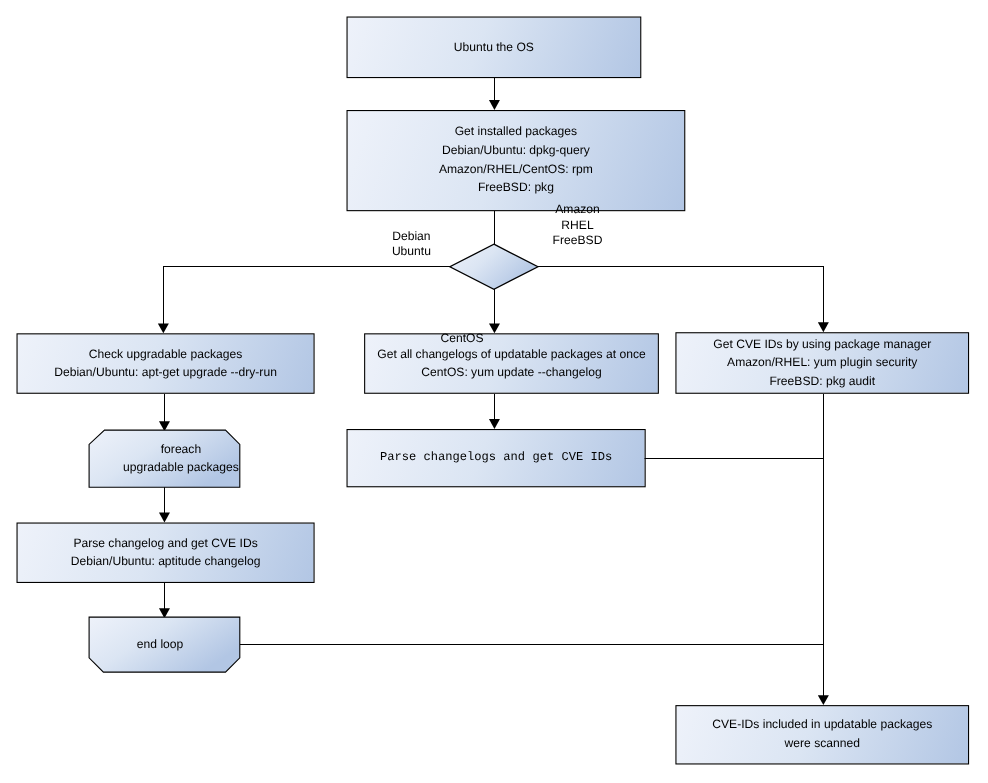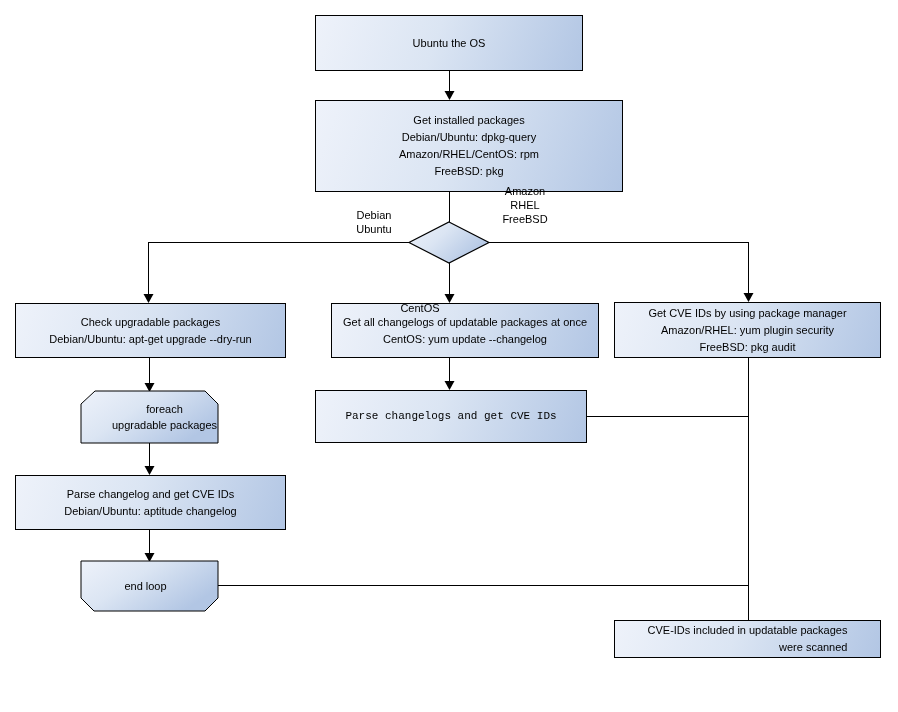--- a/index.html
+++ b/index.html
@@ -114,21 +114,21 @@
 
   <div class="node nowrap" style="left:315px; top:303px; width:268px; height:55px;margin-left:16px;">Get all changelogs of updatable packages at once
 CentOS: yum update --changelog</div>
 
   <div class="node" style="left:315px; top:390px; width:272px; height:53px;font-family:Liberation Mono, monospace;">Parse changelogs and get CVE IDs</div>
 
   <div class="node" style="left:614px; top:302px; width:267px; height:56px;">Get CVE IDs by using package manager
 Amazon/RHEL: yum plugin security
 FreeBSD: pkg audit</div>
 
-  <div class="node" style="left:614px; top:620px; width:267px; height:38px;text-align:right;">CVE-IDs included in updatable packages
+  <div class="node" style="left:614px; top:641px; width:267px; height:54px;">CVE-IDs included in updatable packages
 were scanned</div>
 
   <div class="shape-label" style="left:81px; top:391px; width:137px; height:52px;margin-left:15px;">foreach
 upgradable packages</div>
 
   <div class="shape-label" style="left:81px; top:561px; width:129px; height:50px;">end loop</div>
 
   <div class="edge-label" style="left:343px; top:208px; width:62px;">Debian
 Ubuntu</div>
 

